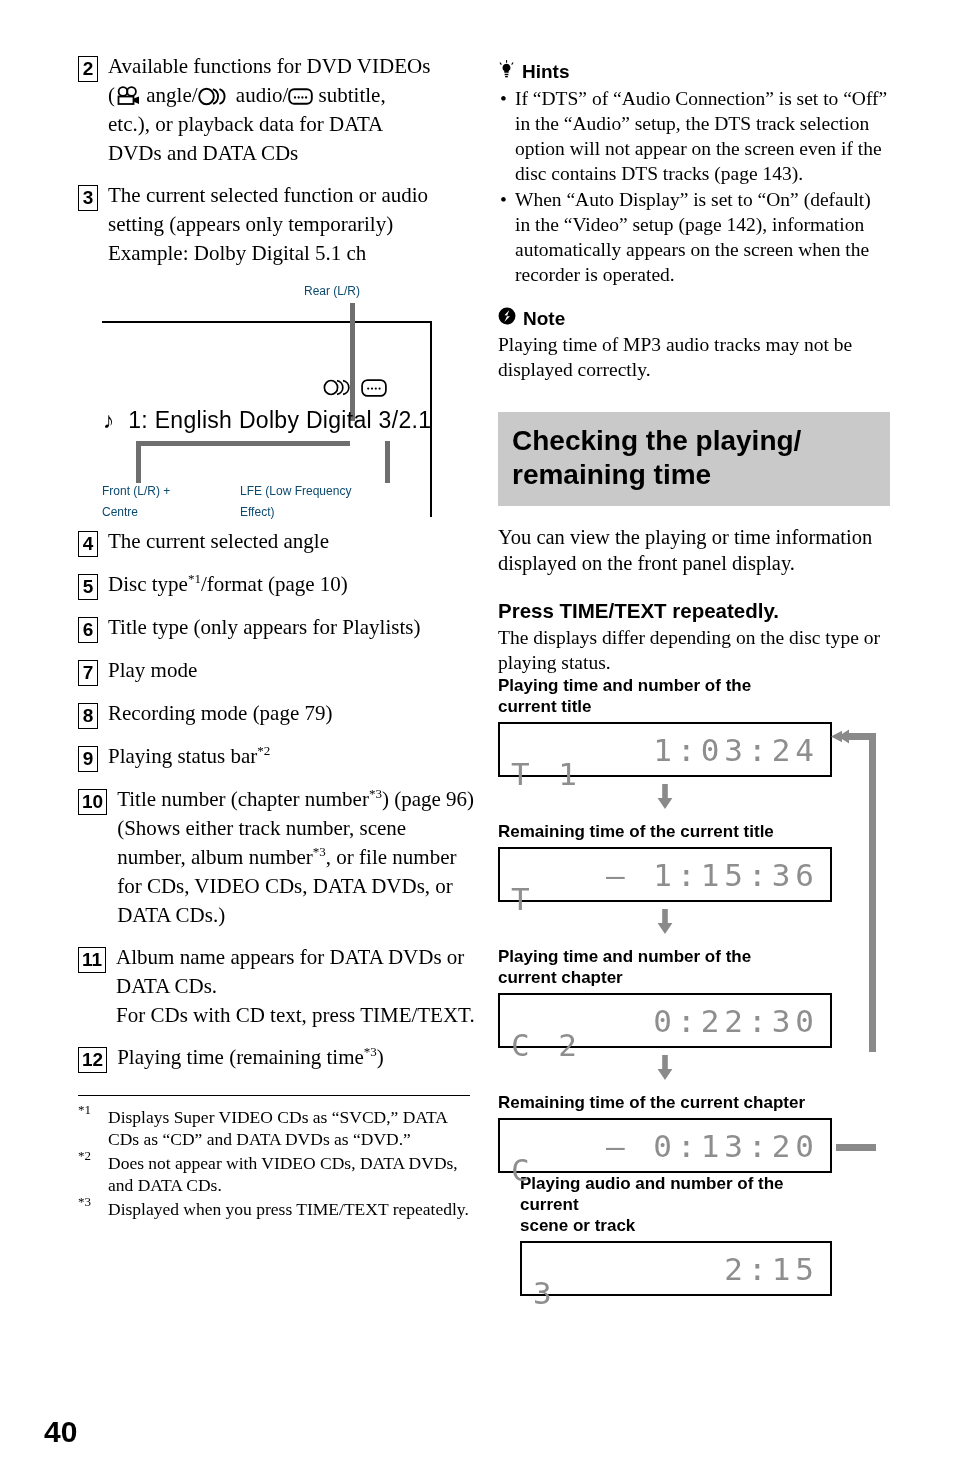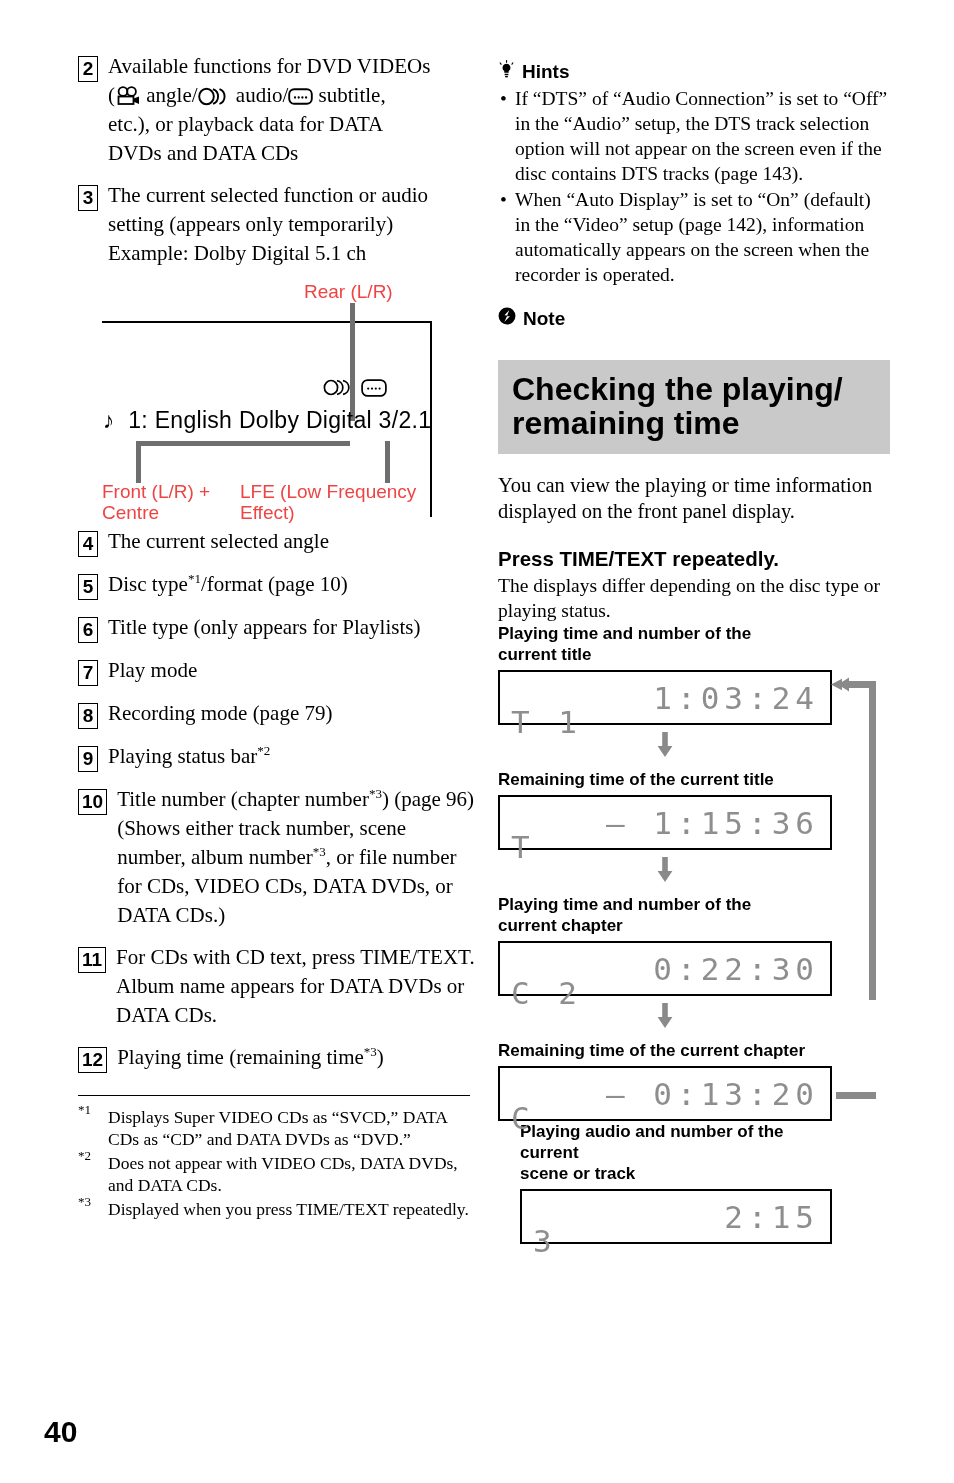--- a/index.html
+++ b/index.html
@@ -38,21 +38,21 @@
   sup { font-size:0.62em; vertical-align:super; line-height:0; }
 
   
   .ic { display:inline-block; vertical-align:-4px; }
   .ic-angle  { width:26px; height:20px; }
   .ic-audio  { width:33px; height:19px; }
   .ic-sub    { width:25px; height:17px; vertical-align:-3px; }
 
   
   .diagram { position:relative; height:236px; margin:6px 0 10px 0; font-family:"Liberation Sans", sans-serif; }
-  .dg-label { position:absolute; font-size:19px; line-height:21px; color:#ef4444; white-space:nowrap; }
+  .dg-label { position:absolute; font-size:12px; line-height:21px; color:#0c4a6e; white-space:nowrap; }
   .dg-line  { position:absolute; background:#6f6f6f; }
   .dg-black { position:absolute; background:#000; }
   .dg-main  { position:absolute; font-size:23px; letter-spacing:0.3px; white-space:nowrap; }
 
   
   .rule { border:0; border-top:1.4px solid #000; margin:22px 0 10px 0; width:392px; }
   .fnrow { display:flex; align-items:flex-start; margin-bottom:2px; }
   .fnmark { flex:0 0 30px; font-size:17px; }
   .fnmark sup { font-size:13px; }
   .fntext { font-size:17.5px; line-height:22px; }
@@ -65,21 +65,21 @@
   }
   .bullets { margin:0; padding:0; list-style:none; }
   .bullets li { position:relative; padding-left:17px; font-size:19.5px; line-height:25px; margin-bottom:1px; }
   .bullets li:before { content:"\2022"; position:absolute; left:2px; top:0; }
   .ptext { font-size:19.5px; line-height:25px; margin:0; }
 
   .sec-banner {
     background:#c9c9c9;
     font-family:"Liberation Sans", sans-serif;
     font-weight:bold;
-    font-size:32px;
+    font-size:28px;
     line-height:34px;
     padding:12px 2px 14px 14px;
     margin:30px 0 18px 0;
   }
   .body-txt { font-size:20.5px; line-height:26px; margin:0 0 22px 0; }
   .sub-bold {
     font-family:"Liberation Sans", sans-serif;
     font-weight:bold; font-size:20.5px; line-height:26px; margin:0 0 1px 0;
   }
   .ex-line { font-size:20.5px; line-height:26px; margin:22px 0 10px 0; }
@@ -220,22 +220,22 @@
       <div class="numbox">10</div>
       <div class="numtext">
         <span>Title number (chapter number</span><sup>*3</sup><span>) (page 96)</span><br>
         <span>(Shows either track number, scene number, album number</span><sup>*3</sup><span>, or file number for CDs, VIDEO CDs, DATA DVDs, or DATA CDs.)</span>
       </div>
     </div>
 
     <div class="numitem">
       <div class="numbox">11</div>
       <div class="numtext">
+        <p>Album name appears for DATA DVDs or DATA CDs.</p>
         <p>For CDs with CD text, press TIME/TEXT.</p>
-        <p>Album name appears for DATA DVDs or DATA CDs.</p>
       </div>
     </div>
 
     <div class="numitem">
       <div class="numbox">12</div>
       <div class="numtext"><span>Playing time (remaining time</span><sup>*3</sup><span>)</span></div>
     </div>
 
     <hr class="rule">
 
@@ -277,20 +277,21 @@
 
     <div class="blk-head" style="margin-top:20px;">
       <span>
         <svg viewBox="0 0 20 20" width="18" height="18">
             <circle cx="10" cy="10" r="9.4" fill="#000"></circle>
             <path d="M12.6 3.2 L7.2 9.3 L10.4 9.5 L7 16.8 L13.2 10.2 L9.9 10 Z" fill="#fff"></path>
           </svg>
       </span>
       <span>Note</span>
     </div>
+    <p class="ptext">Playing time of MP3 audio tracks may not be displayed correctly.</p>
 
     <div class="sec-banner">
       <span>Checking the playing/</span><br>
       <span>remaining time</span>
     </div>
 
     <p class="body-txt">You can view the playing or time information displayed on the front panel display.</p>
 
     <p class="sub-bold">Press TIME/TEXT repeatedly.</p>
     <p class="ptext">The displays differ depending on the disc type or playing status.</p>

